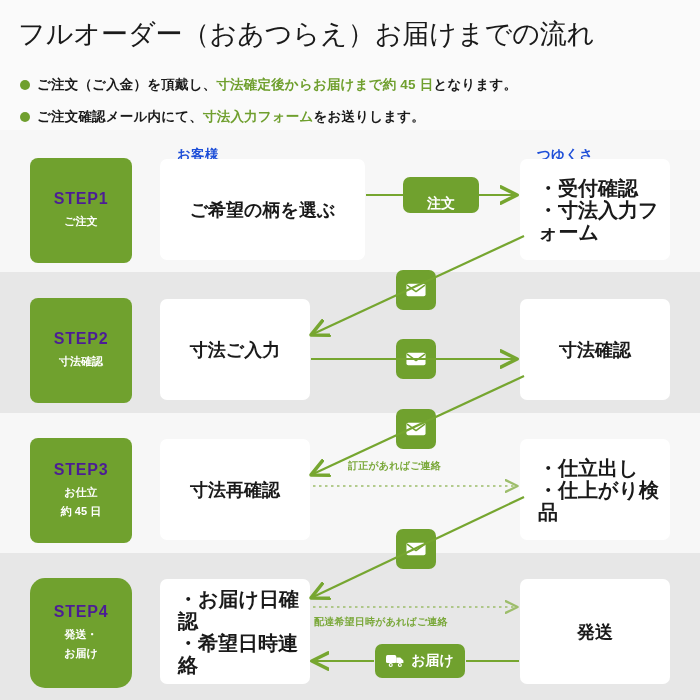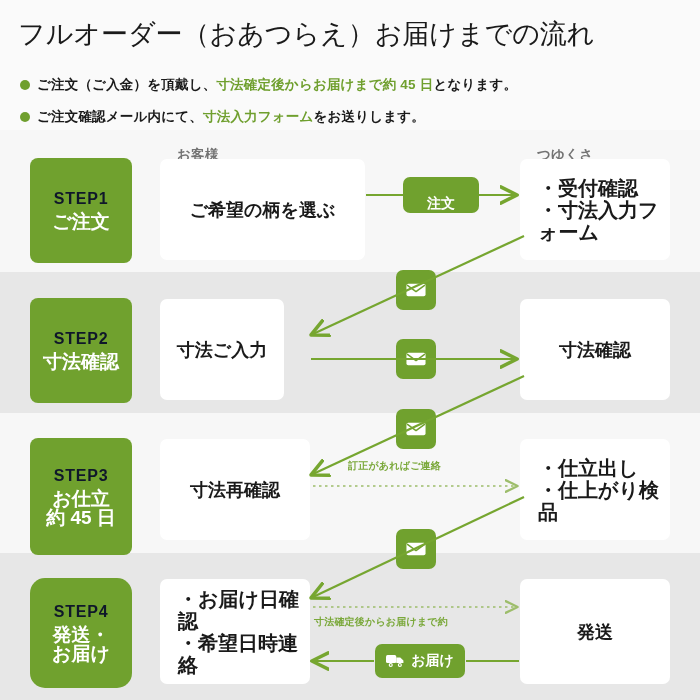--- a/index.html
+++ b/index.html
@@ -40,38 +40,38 @@
 
   
   .step {
     position: absolute; left: 30px; width: 102px;
     background: #70a12e; border-radius: 8px; color: #fff;
     display: flex; flex-direction: column; align-items: center; justify-content: center;
     text-align: center;
   }
   .step .sn {
     font-size: 16px; font-weight: bold; letter-spacing: .8px;
-    color: #0f172a; margin-bottom: 4px;
-  }
-  .step .sl { font-size: 19px; font-weight: bold; line-height: 19px; }
+    color: #4c1d95; margin-bottom: 4px;
+  }
+  .step .sl { font-size: 11px; font-weight: bold; line-height: 19px; }
 
   
   .card {
     position: absolute; background: #ffffff; border-radius: 7px;
     display: flex; flex-direction: column; align-items: center; justify-content: center;
     color: #1a1a1a; font-weight: bold;
   }
   .card .ct { font-size: 18px; line-height: 22px; text-align: center; }
   .card.listcard { align-items: flex-start; padding-left: 18px; }
   .card.listcard .ct { text-align: left; font-size: 20px; }
 
   
   .colhead {
     position: absolute; font-size: 13.5px; font-weight: bold;
-    color: #737373; letter-spacing: .3px; white-space: nowrap;
+    color: #1d4ed8; letter-spacing: .3px; white-space: nowrap;
   }
 
   
   .badge {
     position: absolute; background: #70a12e; border-radius: 7px;
     display: flex; align-items: center; justify-content: center;
     color: #fff; font-weight: bold; font-size: 14px; gap: 6px;
   }
 
   
@@ -125,28 +125,28 @@
 ・寸法入力フォーム</div>
   </div>
   <div class="badge" style="left:403px; top:177px; width:76px; height:36px;align-items:flex-end;">
     <span>注文</span>
   </div>
 
   <div class="step" style="top:298px; height:105px;">
     <div class="sn">STEP2</div>
     <div class="sl">寸法確認</div>
   </div>
-  <div class="card" style="left:160px; top:299px; width:124px; height:101px;">
+  <div class="card" style="left:160px; top:299px; width:150px; height:101px;">
     <div class="ct">寸法ご入力</div>
   </div>
   <div class="card" style="left:520px; top:299px; width:150px; height:101px;">
     <div class="ct">寸法確認</div>
   </div>
 
-  <div class="step" style="top:438px; height:117px;">
+  <div class="step" style="top:438px; height:105px;">
     <div class="sn">STEP3</div>
     <div class="sl" style="white-space:pre-line">お仕立
 約 45 日</div>
   </div>
   <div class="card" style="left:160px; top:439px; width:150px; height:101px;">
     <div class="ct">寸法再確認</div>
   </div>
   <div class="card listcard" style="left:520px; top:439px; width:150px; height:101px;">
     <div class="ct" style="white-space:pre-line">・仕立出し
 ・仕上がり検品</div>
@@ -158,21 +158,21 @@
     <div class="sl" style="white-space:pre-line">発送・
 お届け</div>
   </div>
   <div class="card listcard" style="left:160px; top:579px; width:150px; height:105px;">
     <div class="ct" style="white-space:pre-line">・お届け日確認
 ・希望日時連絡</div>
   </div>
   <div class="card" style="left:520px; top:579px; width:150px; height:105px;">
     <div class="ct">発送</div>
   </div>
-  <div class="annot" style="left:314px; top:615px;">寸法確定後からお届けまで約</div>
+  <div class="annot" style="left:314px; top:615px;">配達希望日時があればご連絡</div>
 
   <div class="badge" style="left:375px; top:644px; width:90px; height:34px;">
     <svg width="19" height="14" viewBox="0 0 24 17">
       <rect x="0" y="1" width="13" height="10" rx="2" fill="#ffffff"></rect>
       <path d="M13 4 h5 l4 4 v3 h-9 z" fill="#ffffff"></path>
       <circle cx="6" cy="13.5" r="2.6" fill="#ffffff"></circle>
       <circle cx="17.5" cy="13.5" r="2.6" fill="#ffffff"></circle>
       <circle cx="6" cy="13.5" r="1.1" fill="#70a12e"></circle>
       <circle cx="17.5" cy="13.5" r="1.1" fill="#70a12e"></circle>
     </svg>

